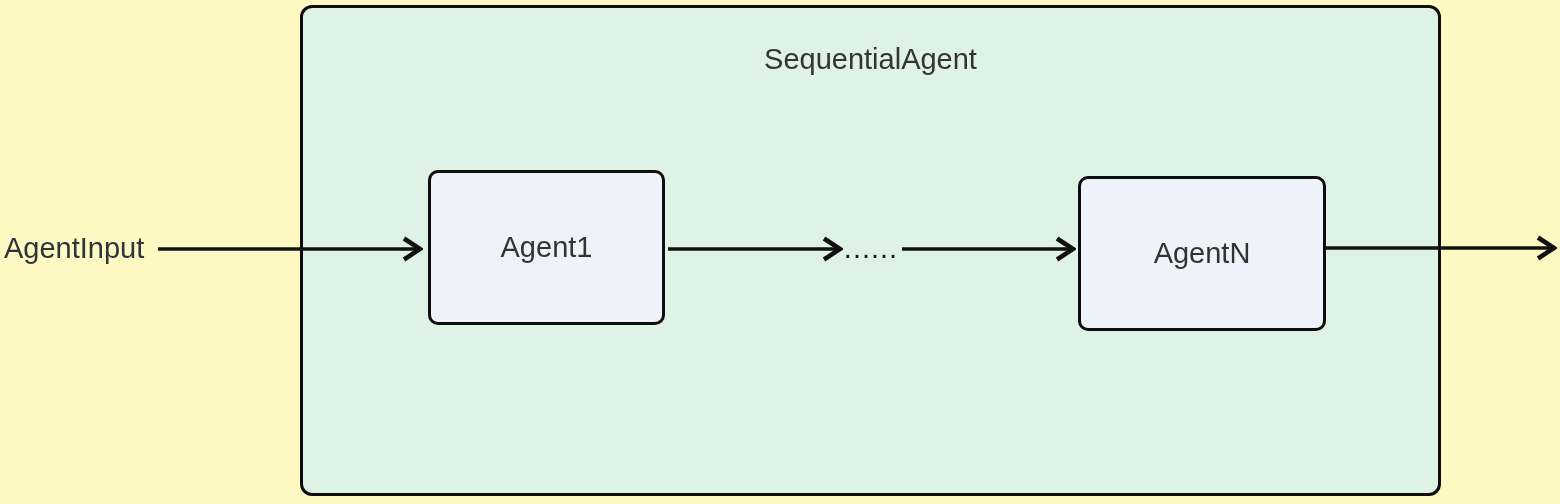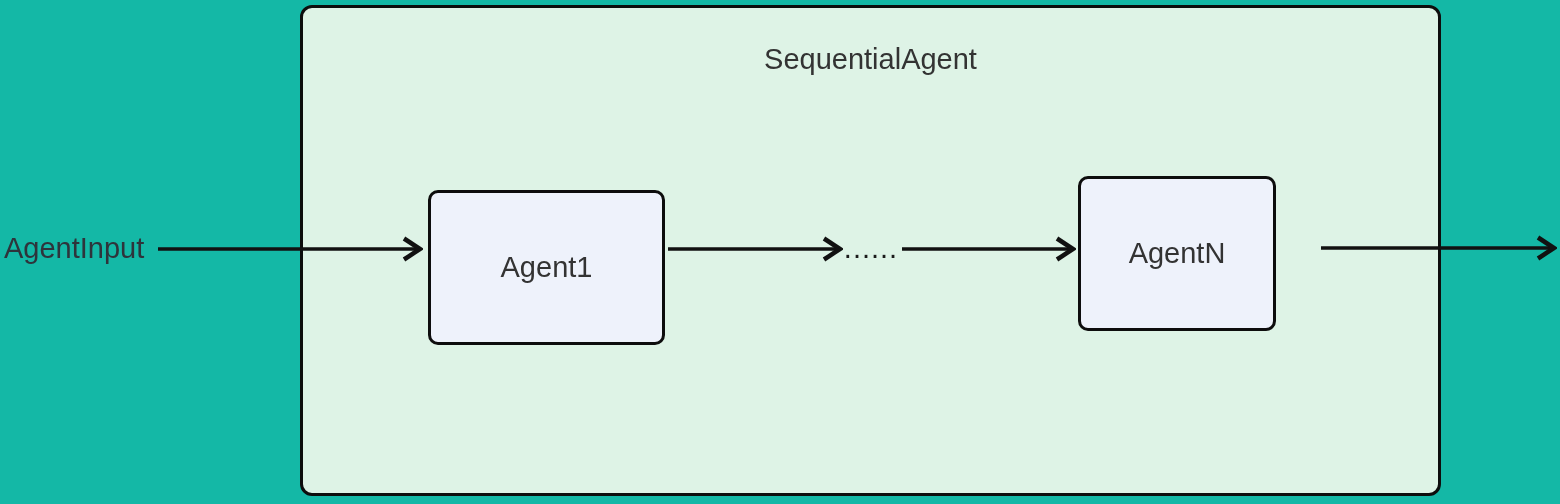--- a/index.html
+++ b/index.html
@@ -4,21 +4,21 @@
 <style>
   html, body {
     margin: 0;
     padding: 0;
     background: #ffffff;
   }
   .canvas {
     position: relative;
     width: 1560px;
     height: 504px;
-    background: #14b8a6;
+    background: #fef9c3;
     overflow: hidden;
     font-family: "Liberation Sans", sans-serif;
     color: #333333;
   }
   .subgraph {
     position: absolute;
     left: 300px;
     top: 5px;
     width: 1141px;
     height: 491px;
@@ -41,32 +41,31 @@
     position: absolute;
     background: #eef2fb;
     border: 3.5px solid #0d0d0d;
     border-radius: 10px;
     box-sizing: border-box;
     display: flex;
     align-items: center;
     justify-content: center;
     font-size: 29px;
     color: #333333;
-    margin-top: 20px;
   }
   .node-agent1 {
     left: 428px;
     top: 170px;
     width: 237px;
     height: 155px;
   }
   .node-agentN {
     left: 1078px;
-    top: 156px;
-    width: 198px;
+    top: 176px;
+    width: 248px;
     height: 155px;
   }
   .input-label {
     position: absolute;
     left: 4px;
     top: 231px;
     font-size: 29px;
     line-height: 34px;
     color: #2e343b;
     white-space: nowrap;

